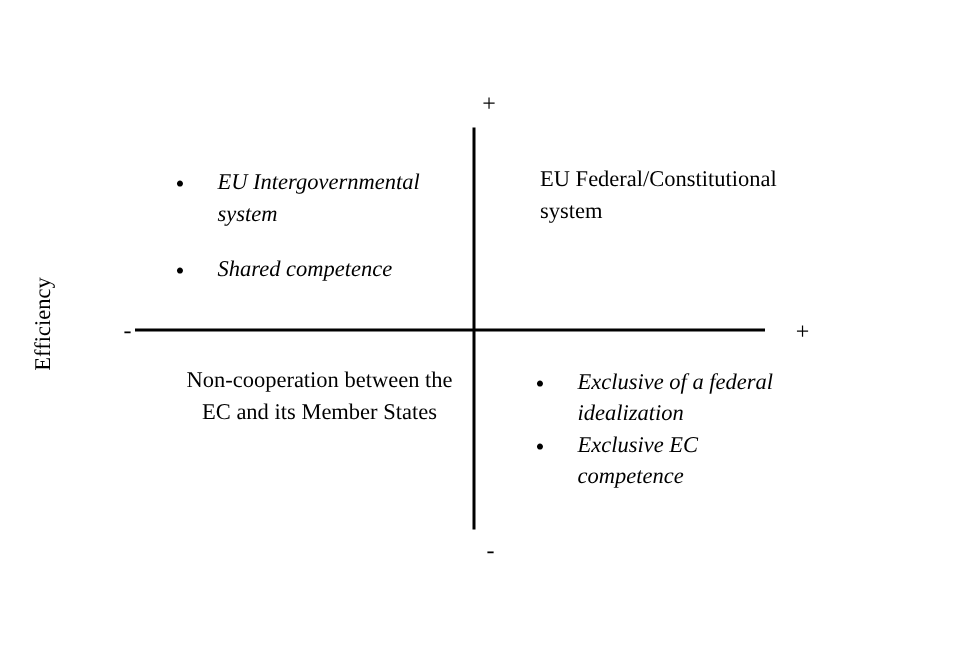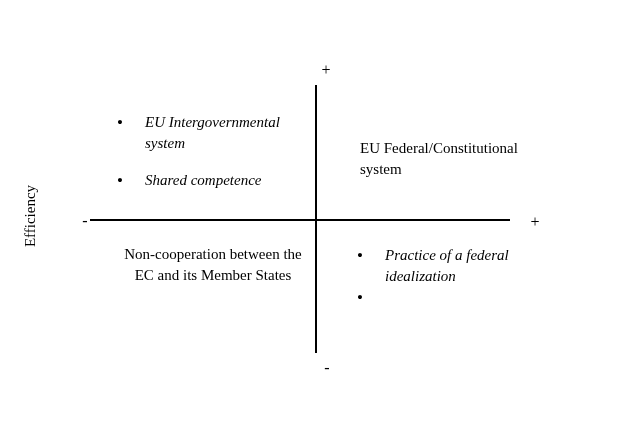--- a/index.html
+++ b/index.html
@@ -49,21 +49,21 @@
     left: 30px;
     top: 216px;
     transform: translate(-50%, -50%) rotate(-90deg);
     white-space: nowrap;
     font-size: 15px;
   }
   .quad {
     position: absolute;
   }
   .quad-tl { left: 117px; top: 112px; width: 178px; }
-  .quad-tr { left: 360px; top: 110px; width: 188px; margin-top: 28px; }
+  .quad-tr { left: 360px; top: 110px; width: 188px; }
   .quad-bl { left: 123px; top: 244px; width: 180px; text-align: center; }
   .quad-br { left: 357px; top: 245px; width: 162px; }
   .li {
     display: flex;
     align-items: flex-start;
   }
   .bullet {
     flex: 0 0 28px;
     width: 28px;
     font-size: 17px;
@@ -103,20 +103,21 @@
     </div>
   </div>
 
   <div class="quad quad-tr">EU Federal/Constitutional system</div>
 
   <div class="quad quad-bl">Non-cooperation between the EC and its Member States</div>
 
   <div class="quad quad-br">
     <div class="li">
       <span class="bullet">•</span>
-      <span class="li-text">Practice of a federal idealization</span>
+      <span class="li-text">Exclusive of a federal idealization</span>
     </div>
     <div class="li">
       <span class="bullet">•</span>
+      <span class="li-text">Exclusive EC competence</span>
     </div>
   </div>
 
 </div>
 
 </body></html>

